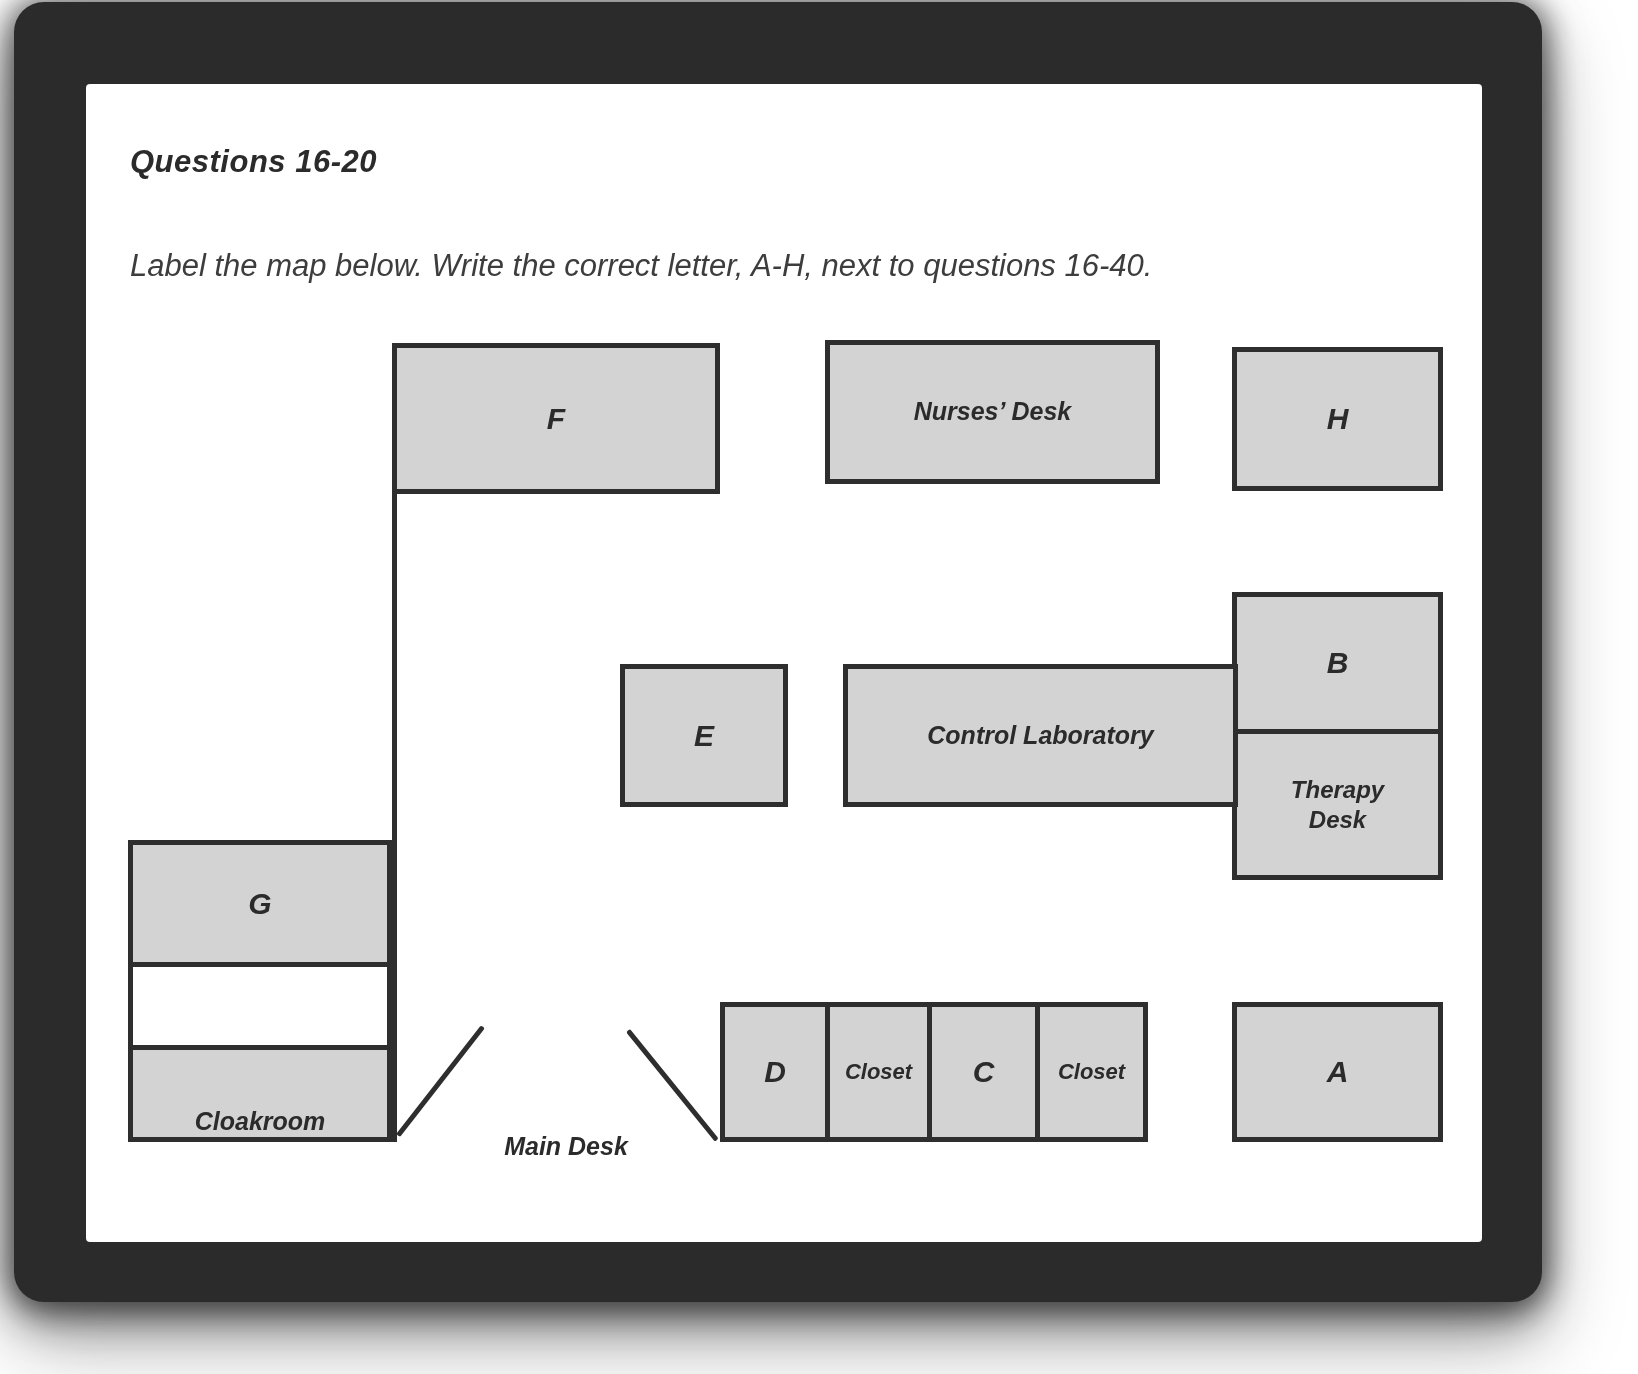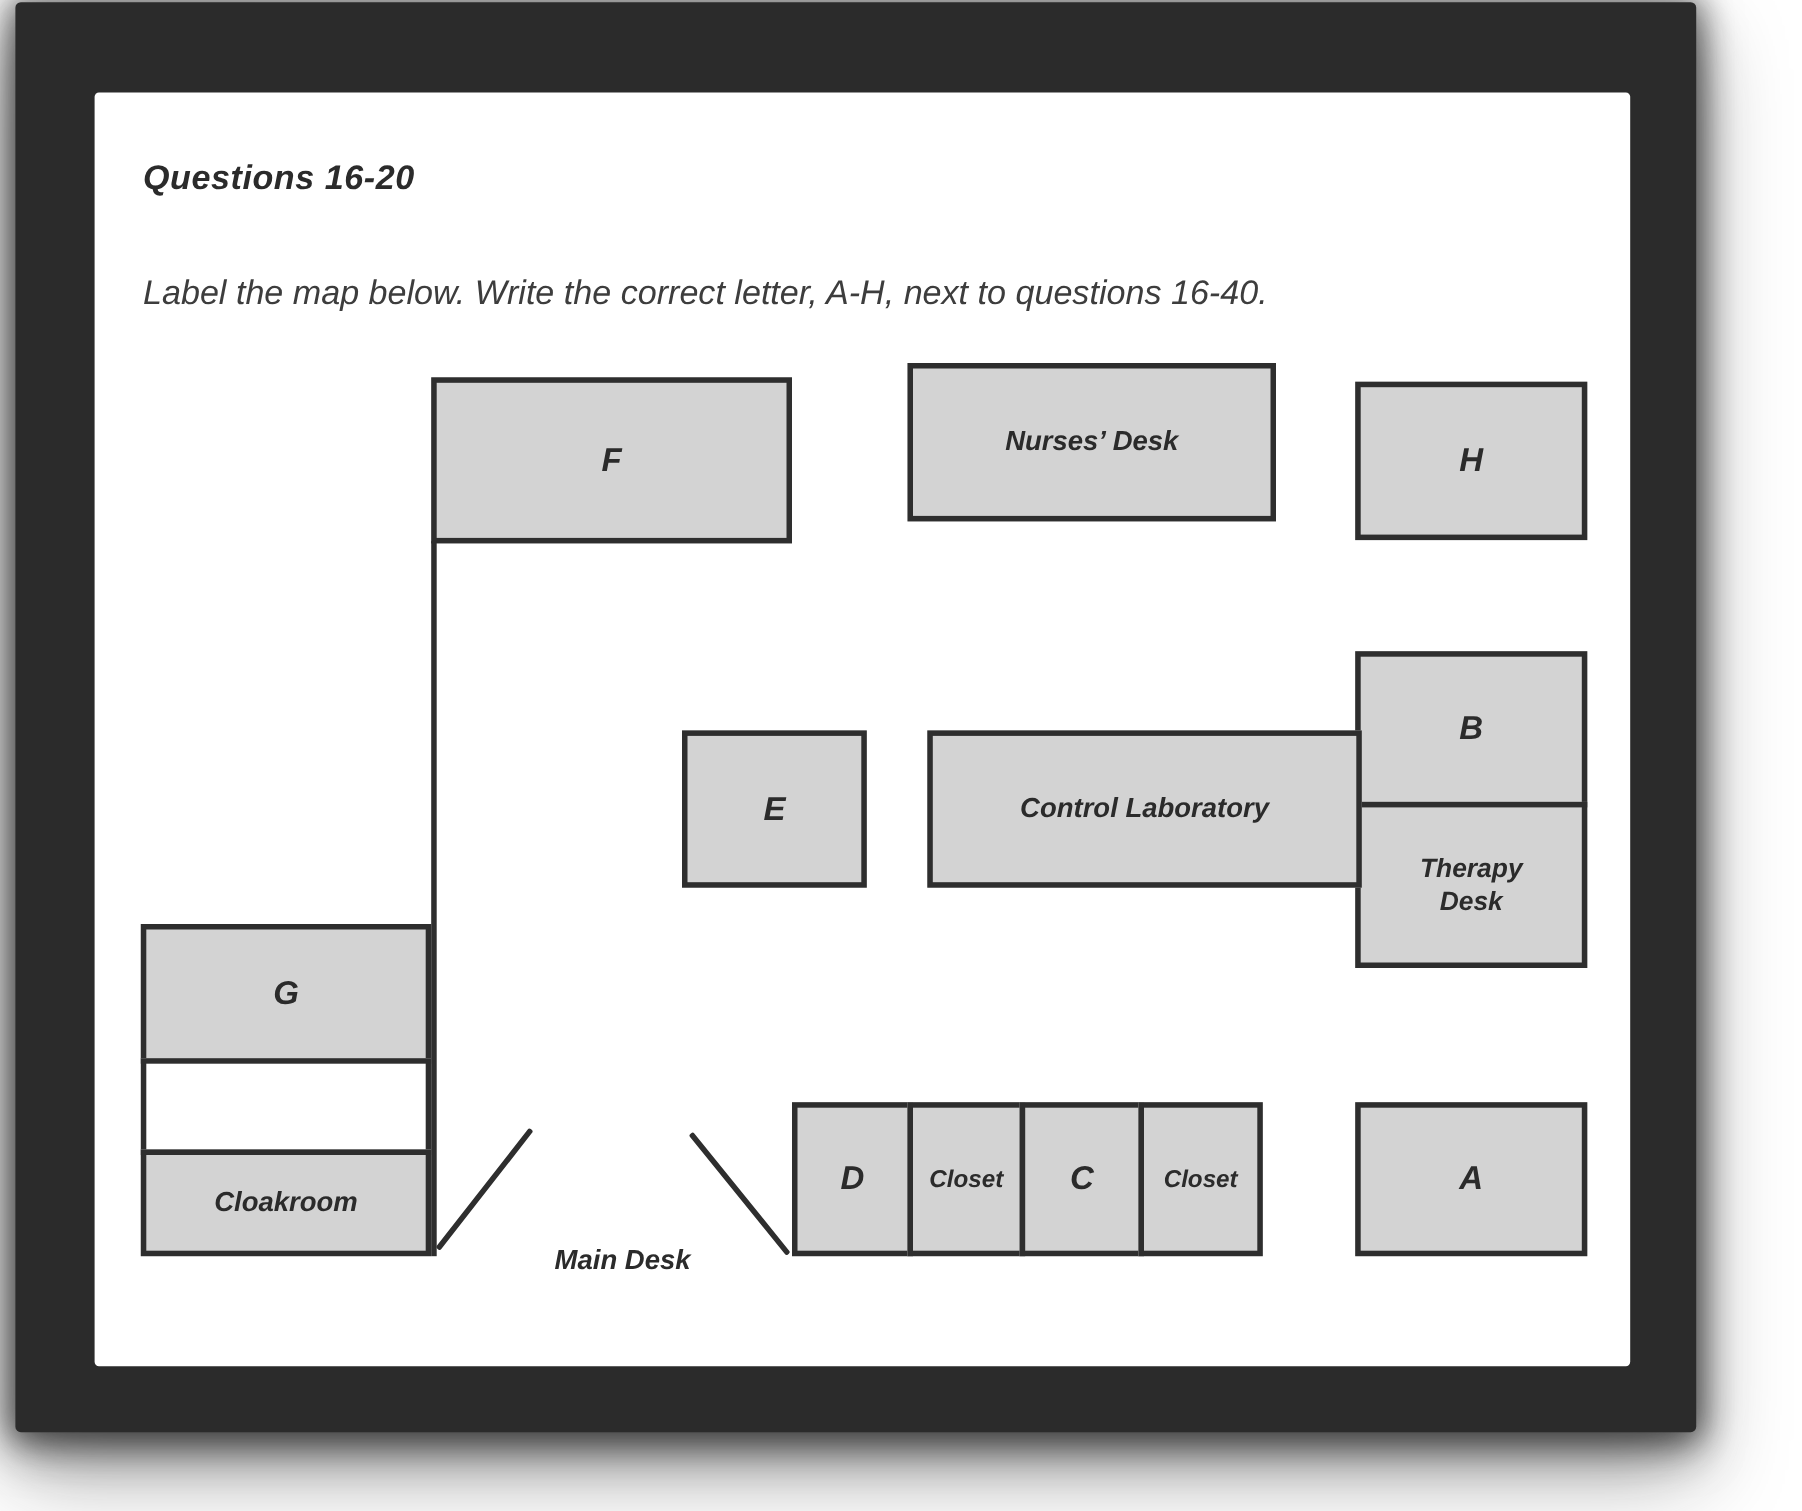--- a/index.html
+++ b/index.html
@@ -15,21 +15,21 @@
     background:#ffffff;
     font-family:"Liberation Sans", sans-serif;
     overflow:hidden;
   }
   .stage{ position:relative; width:1638px; height:1374px; }
 
   .frame{
     position:absolute; left:14px; top:2px;
     width:1528px; height:1300px;
     background:var(--frame);
-    border-radius:5px;
+    border-radius:30px;
     box-shadow:
       0 14px 40px rgba(20,20,20,0.55),
       0 34px 80px rgba(20,20,20,0.40),
       0 0 26px 6px rgba(25,25,25,0.45);
   }
   .page{
     position:absolute; left:72px; top:82px;
     width:1396px; height:1158px;
     background:#ffffff;
     border-radius:4px;
@@ -60,30 +60,30 @@
   .room-label{
     font-style:italic; font-weight:bold;
     color:var(--ink);
     font-size:25px;
     text-align:center;
     line-height:1.25;
   }
   .letter .room-label{ font-size:30px; }
 
   .room-f       { left:306px;  top:259px; width:328px; height:151px; }
-  .room-nurses  { left:739px;  top:246px; width:335px; height:144px; }
+  .room-nurses  { left:739px;  top:256px; width:335px; height:144px; }
   .room-h       { left:1146px; top:263px; width:211px; height:144px; }
   .room-b       { left:1146px; top:508px; width:211px; height:142px; }
   .room-therapy { left:1146px; top:645px; width:211px; height:151px; }
   .room-therapy .room-label{ max-width:125px; font-size:24px; }
   .room-e       { left:534px;  top:580px; width:168px; height:143px; }
   .room-control { left:757px;  top:580px; width:395px; height:143px; }
   .room-g       { left:42px;   top:756px; width:264px; height:127px; }
   .room-empty   { left:42px;   top:878px; width:264px; height:88px;  background:#ffffff; }
-  .room-cloak   { left:42px;   top:961px; width:264px; height:97px;  }
+  .room-cloak   { left:42px;   top:961px; width:264px; height:97px;align-items:flex-end;  }
   .room-d       { left:634px;  top:918px; width:110px; height:140px; }
   .room-closet1 { left:739px;  top:918px; width:107px; height:140px; }
   .room-closet1 .room-label, .room-closet2 .room-label{ font-size:22px; }
   .room-c       { left:841px;  top:918px; width:113px; height:140px; }
   .room-closet2 { left:949px;  top:918px; width:113px; height:140px; }
   .room-a       { left:1146px; top:918px; width:211px; height:140px; }
 
   .wall{
     position:absolute;
     background:var(--room-border);

